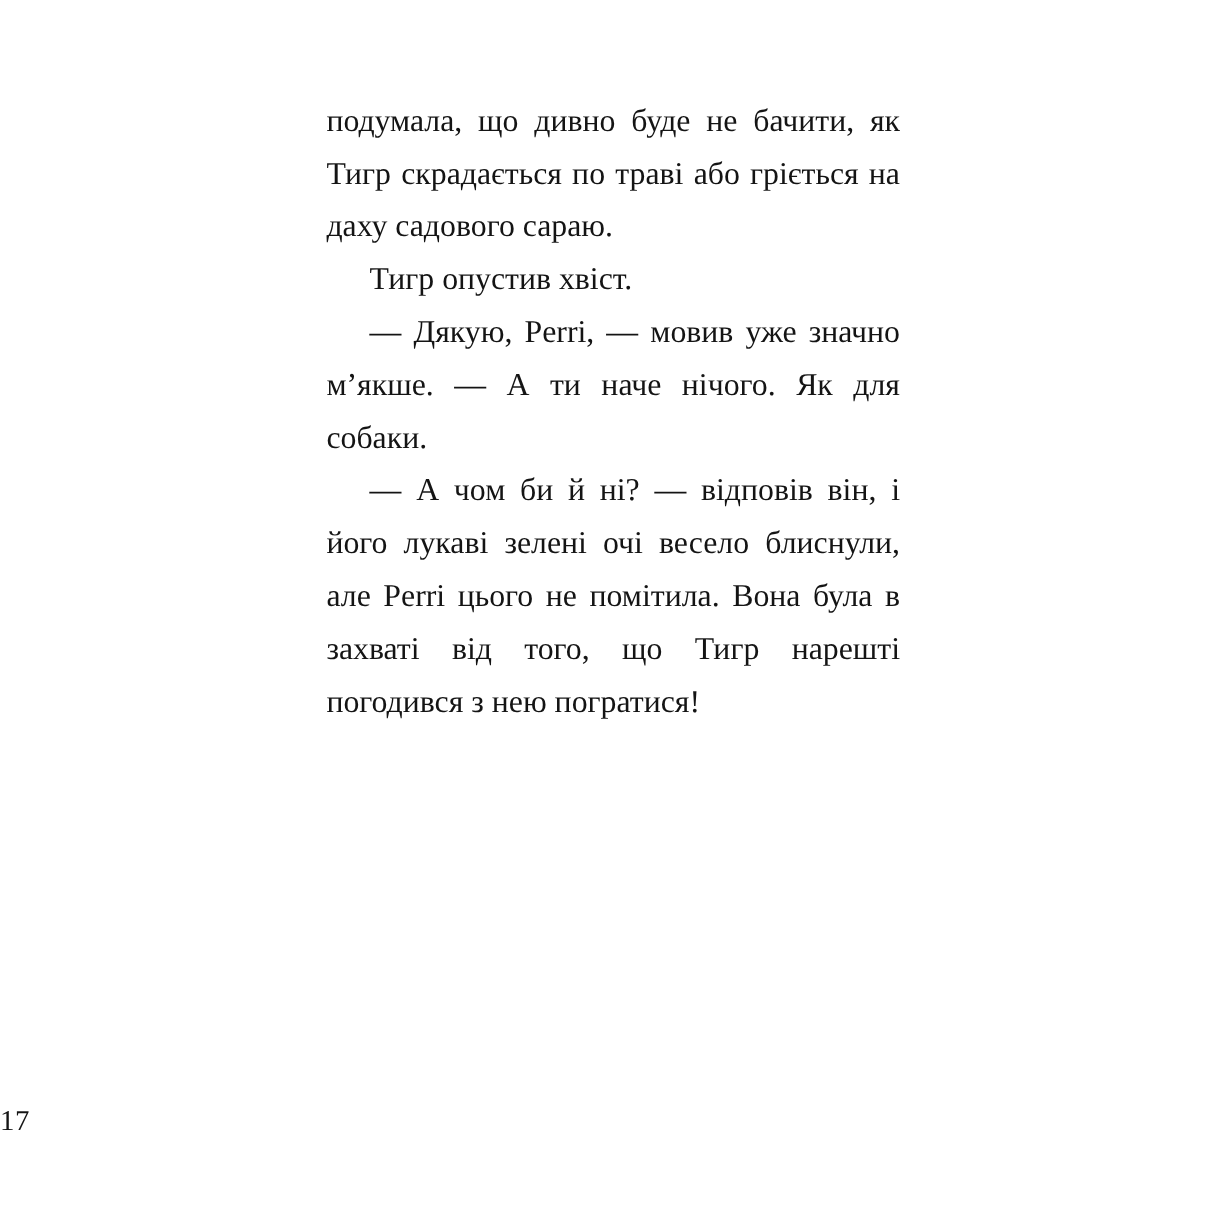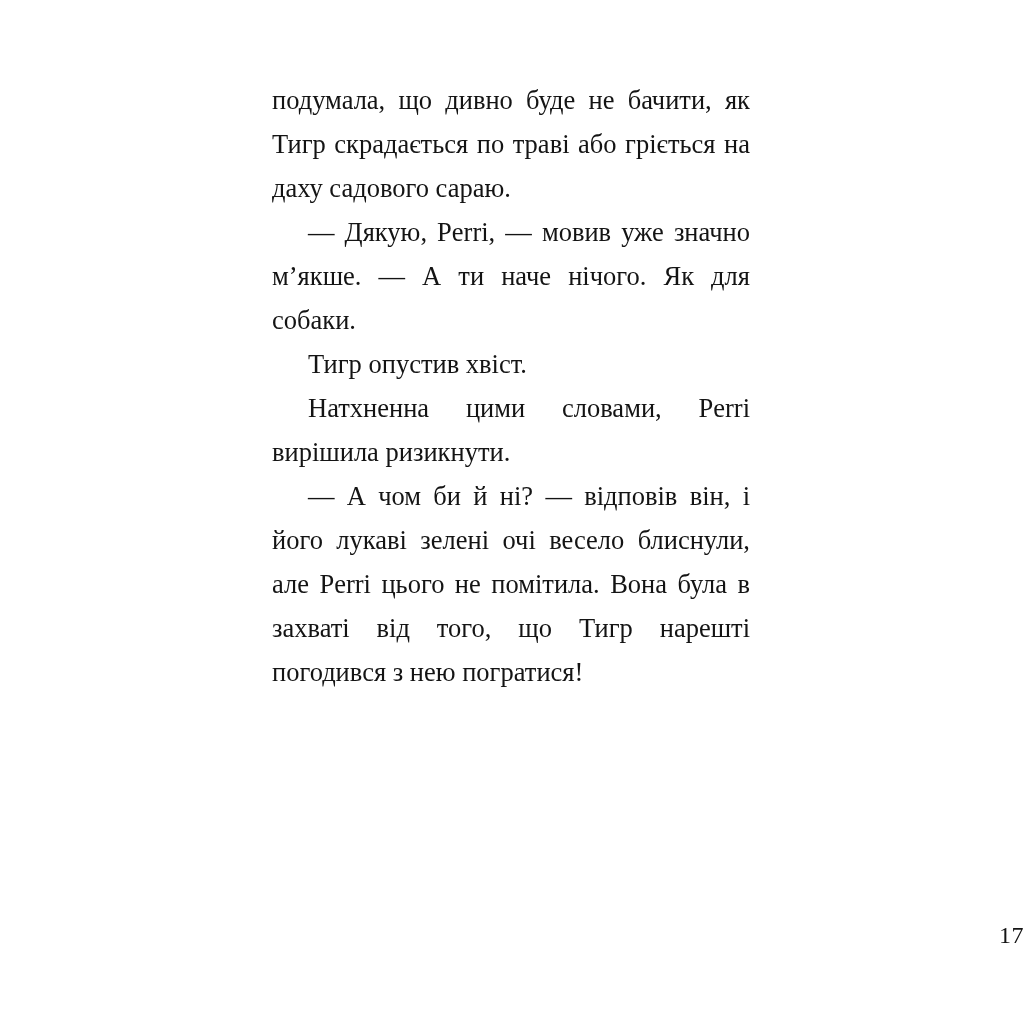--- a/index.html
+++ b/index.html
@@ -41,34 +41,33 @@
   }
   .para.indent {
     text-indent: 36px;
   }
   
   .page-number {
     position: absolute;
     left: 0;
     top: 922px;
     width: 1024px;
-    text-align: right;
+    text-align: left;
     font-size: 24px;
     color: #141414;
     letter-spacing: 0.5px;
   }
 </style>
 </head>
 <body>
 
 <div class="page">
 
   <div class="text-column">
     <p class="para">подумала, що дивно буде не бачити, як Тигр скрадається по траві або грі­ється на даху садового сараю.</p>
+    <p class="para indent">Тигр опустив хвіст.</p>
     <p class="para indent">— Дякую, Perri, — мовив уже значно м’якше. — А ти наче нічого. Як для собаки.</p>
-    <p class="para indent">Тигр опустив хвіст.</p>
-    <p class="para indent">Натхненна цими словами, Perri вирішила ризикнути.</p>
     <p class="para indent">— А чом би й ні? — відповів він, і його лукаві зелені очі весело блис­нули, але Perri цього не помітила. Вона була в захваті від того, що Тигр нарешті погодився з нею погратися!</p>
   </div>
 
   <div class="page-number">17</div>
 
 </div>
 
 </body></html>

